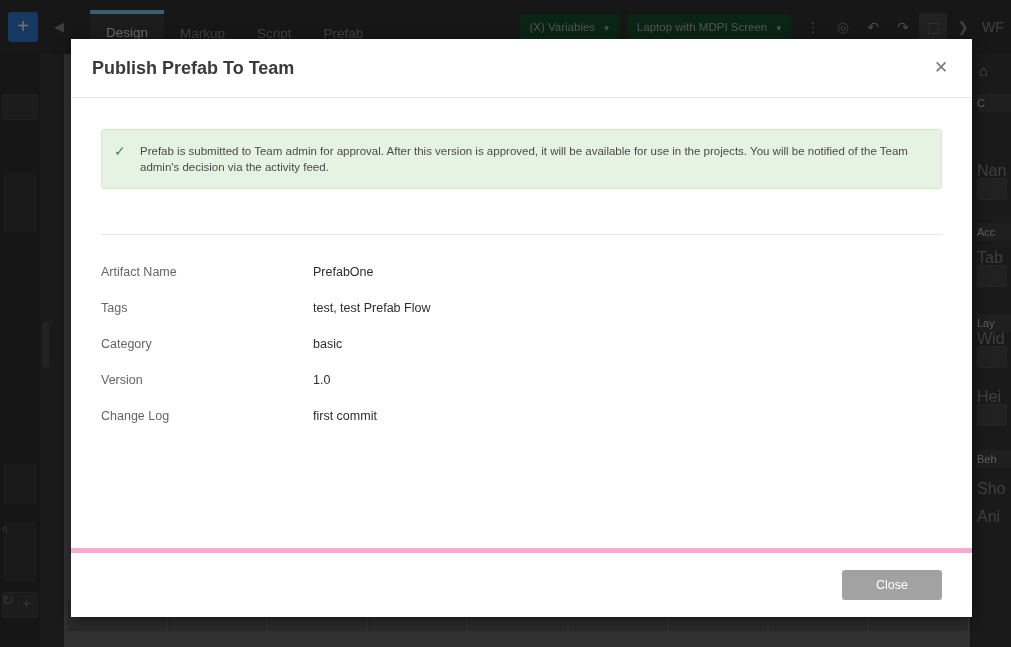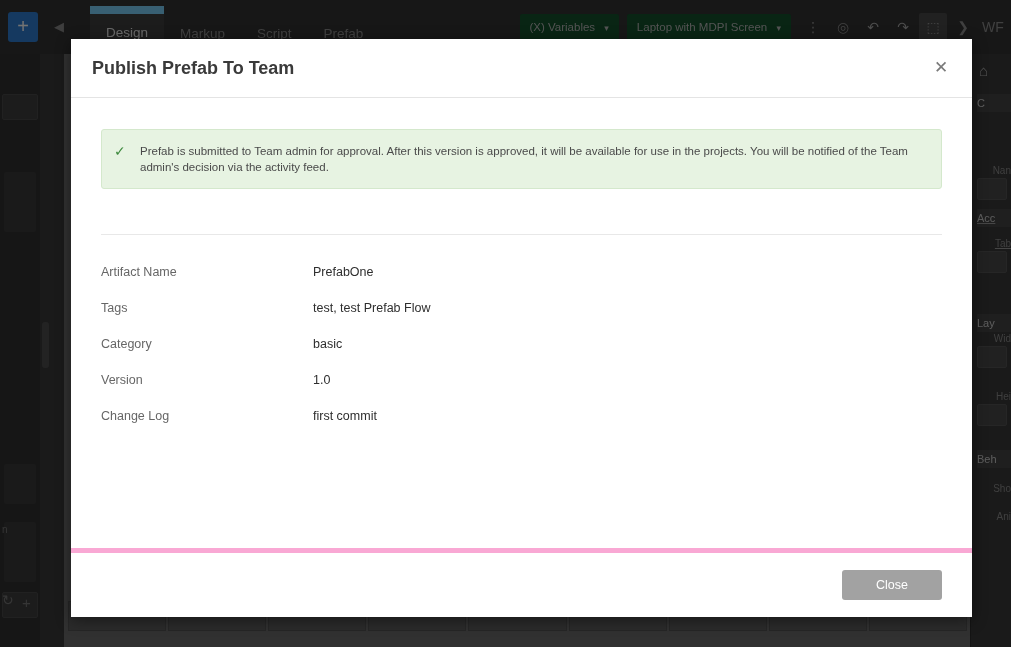--- a/index.html
+++ b/index.html
@@ -58,21 +58,21 @@
   .tb-tab {
     padding: 0 16px;
     height: 40px;
     line-height: 40px;
     font-size: 13.5px;
     color: #8e8e8e;
   }
   .tb-tab.active {
     color: #e8e8e8;
     background: #3f3f3f;
-    border-top: 8px solid #7dd3fc;
+    border-top: 4px solid #7dd3fc;
     line-height: 38px;
     text-align: right;
   }
   .tb-right {
     margin-left: auto;
     display: flex;
     align-items: center;
     height: 54px;
     padding-right: 4px;
     gap: 2px;
@@ -193,24 +193,23 @@
   }
   .rp-sec-head {
     background: #454545;
     color: #cfcfcf;
     height: 18px;
     line-height: 18px;
     font-size: 11px;
   }
   .rp-field-label {
     color: #8c8c8c;
-    font-size: 10px;
+    font-size: 16px;
     height: 14px;
     line-height: 14px;
-    text-align: right;
   }
   .rp-input {
     height: 20px;
     margin-right: 4px;
     background: #4a4a4a;
     border: 1px solid #555;
     border-radius: 2px;
   }
   .rp-topicon {
     position: absolute;
@@ -398,21 +397,21 @@
 
   <div class="right-panel">
     <div class="rp-topicon">⌂</div>
     <div class="rp-section" style="top:40px;">
       <div class="rp-sec-head">C</div>
     </div>
     <div class="rp-section" style="top:110px;">
       <div class="rp-field-label">Nan</div>
       <div class="rp-input"></div>
     </div>
-    <div class="rp-section" style="top:155px;text-decoration:underline;">
+    <div class="rp-section" style="top:169px;">
       <div class="rp-sec-head">Acc</div>
       <div class="rp-field-label" style="margin-top:10px;">Tab</div>
       <div class="rp-input"></div>
     </div>
     <div class="rp-section" style="top:260px;">
       <div class="rp-sec-head">Lay</div>
       <div class="rp-field-label" style="">Wid</div>
       <div class="rp-input"></div>
       <div class="rp-field-label" style="margin-top:22px;">Hei</div>
       <div class="rp-input"></div>

